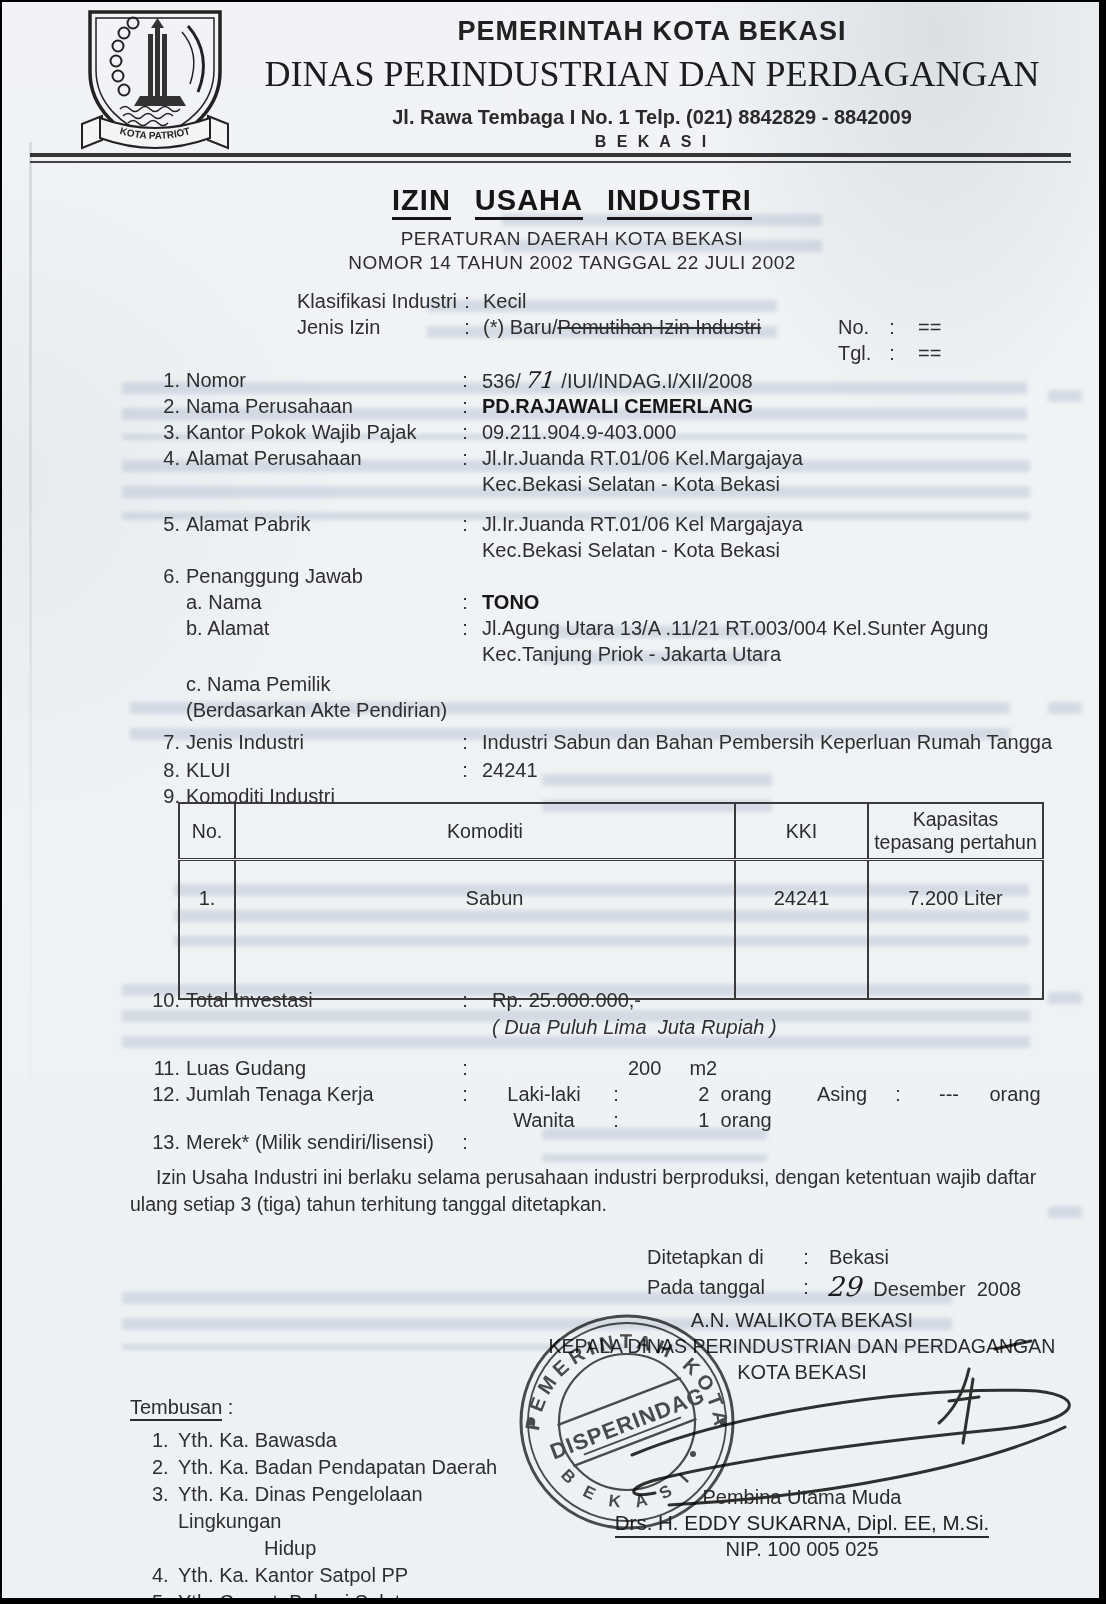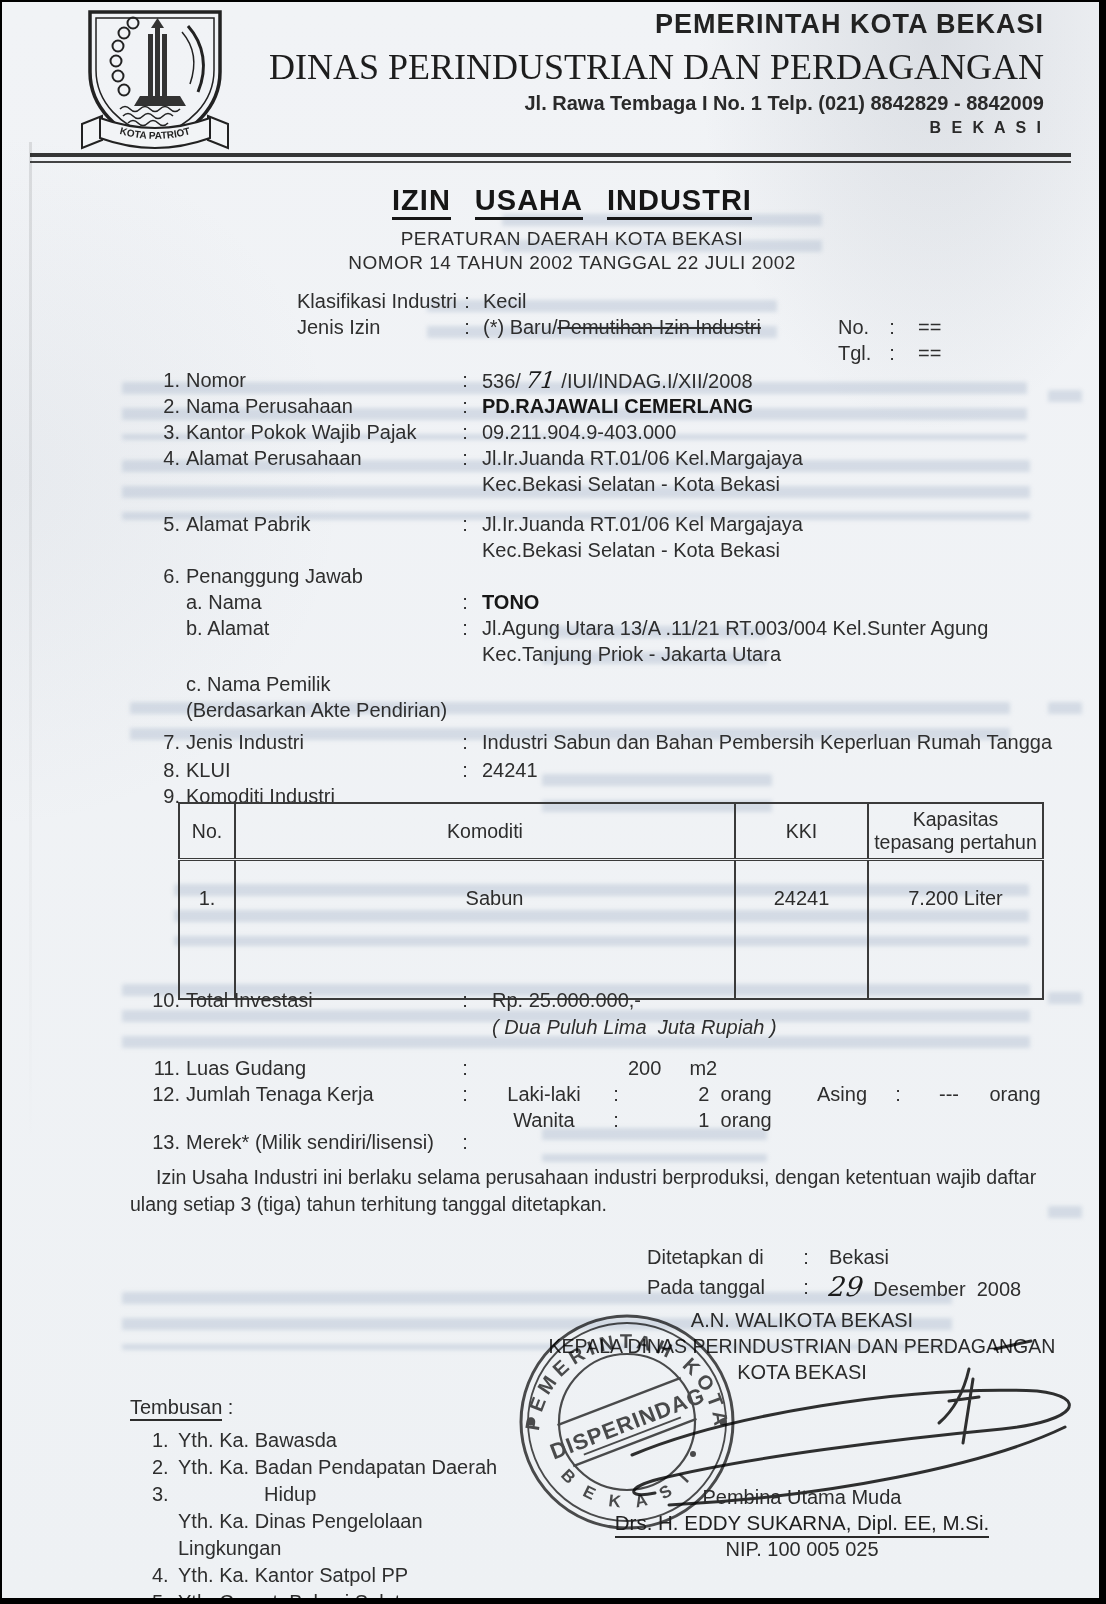--- a/index.html
+++ b/index.html
@@ -113,24 +113,24 @@
     </g>
     <path d="M16 118 L36 110 V134 L16 142 Z" fill="#f2f4f6" stroke="#222" stroke-width="2"></path>
     <path d="M162 118 L142 110 V134 L162 142 Z" fill="#f2f4f6" stroke="#222" stroke-width="2"></path>
     <path d="M34 112 Q89 132 144 112 L144 132 Q89 152 34 132 Z" fill="#f2f4f6" stroke="#222" stroke-width="2"></path>
     <path id="motto-arc" d="M42 124 Q89 142 136 124" fill="none"></path>
     <text font-size="10" font-weight="bold" fill="#222" font-family="Liberation Sans, sans-serif">
       <textPath href="#motto-arc" startOffset="50%" text-anchor="middle">KOTA PATRIOT</textPath>
     </text>
   </svg>
 
-  <div class="abs" style="left:258px;top:7px;width:784px;text-align:right">
+  <div class="abs" style="left:258px;top:14px;width:784px;text-align:center">
     <div class="hdr-line1">PEMERINTAH KOTA BEKASI</div>
     <div class="hdr-line2" style="margin-top:6px">DINAS PERINDUSTRIAN DAN PERDAGANGAN</div>
-    <div class="hdr-line3" style="margin-top:4px">Jl. Rawa Tembaga I No. 1 Telp. (021) 8842829 - 8842009</div>
+    <div class="hdr-line3" style="margin-top:11px">Jl. Rawa Tembaga I No. 1 Telp. (021) 8842829 - 8842009</div>
     <div class="hdr-line4" style="margin-top:4px">B E K A S I</div>
   </div>
   <div class="divider"></div>
 
   <div class="abs title" style="left:0;top:182px;width:1140px;text-align:center">
     <span>IZIN</span><span>USAHA</span><span>INDUSTRI</span>
   </div>
   <div class="abs subtitle" style="left:0;top:226px;width:1140px;text-align:center">PERATURAN DAERAH KOTA BEKASI</div>
   <div class="abs subtitle" style="left:0;top:250px;width:1140px;text-align:center">NOMOR 14 TAHUN 2002 TANGGAL 22 JULI 2002</div>
 
@@ -406,22 +406,22 @@
       <span>1.</span>
       <span>Yth. Ka. Bawasda</span>
     </div>
     <div class="trow">
       <span>2.</span>
       <span>Yth. Ka. Badan Pendapatan Daerah</span>
     </div>
     <div class="trow">
       <span>3.</span>
       <span>
+          <div>Yth. Ka. Dinas Pengelolaan Lingkungan</div>
           <div style="padding-left:86px">Hidup</div>
-          <div>Yth. Ka. Dinas Pengelolaan Lingkungan</div>
         </span>
     </div>
     <div class="trow">
       <span>4.</span>
       <span>Yth. Ka. Kantor Satpol PP</span>
     </div>
     <div class="trow">
       <span>5.</span>
       <span class="nw">Yth. Camat  Bekasi Selatan</span>
     </div>

